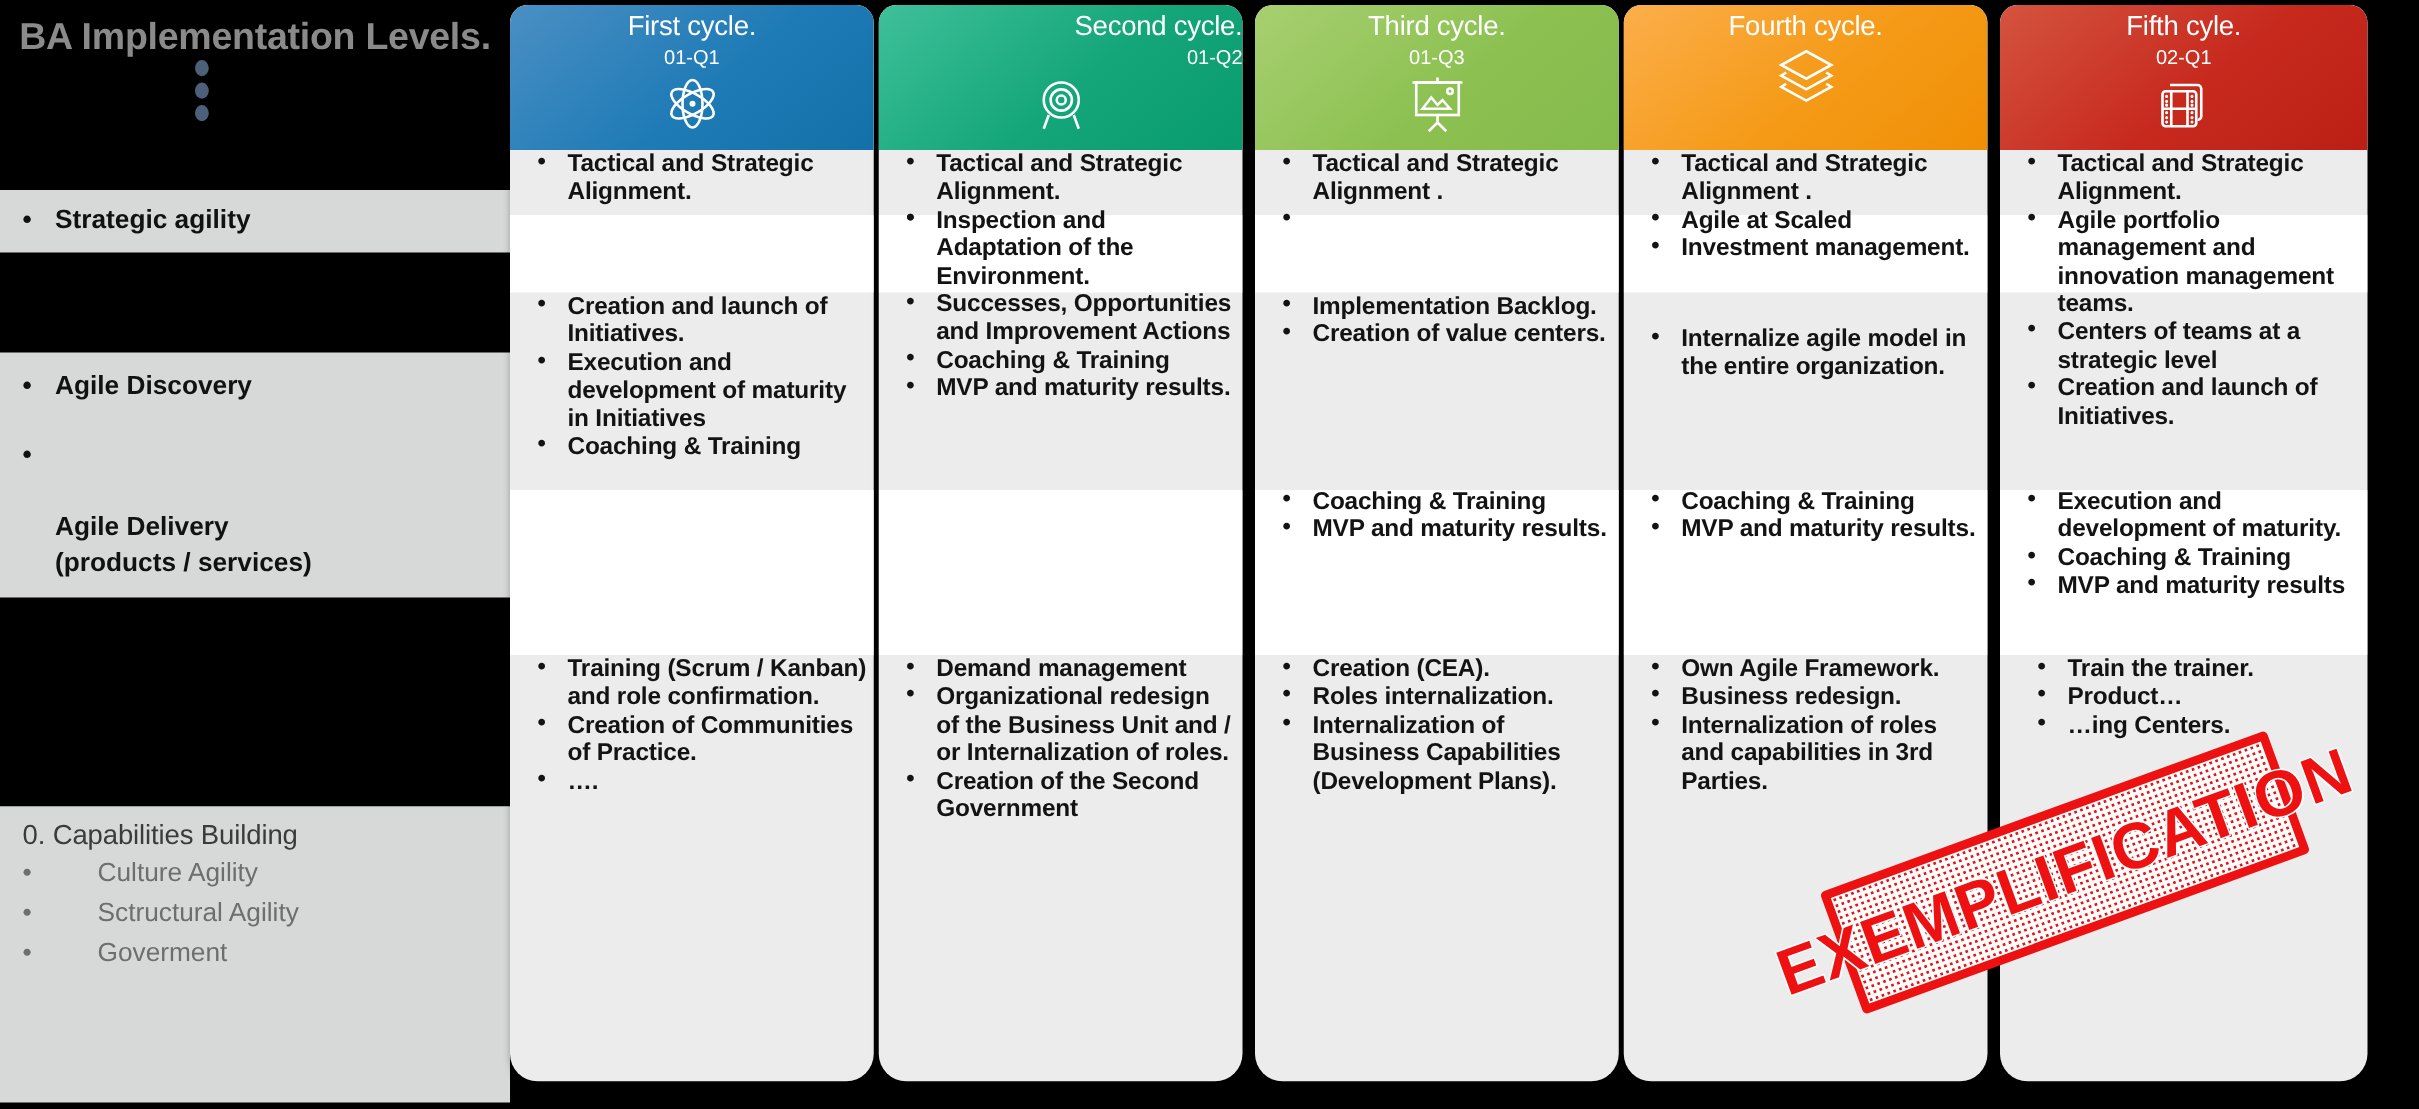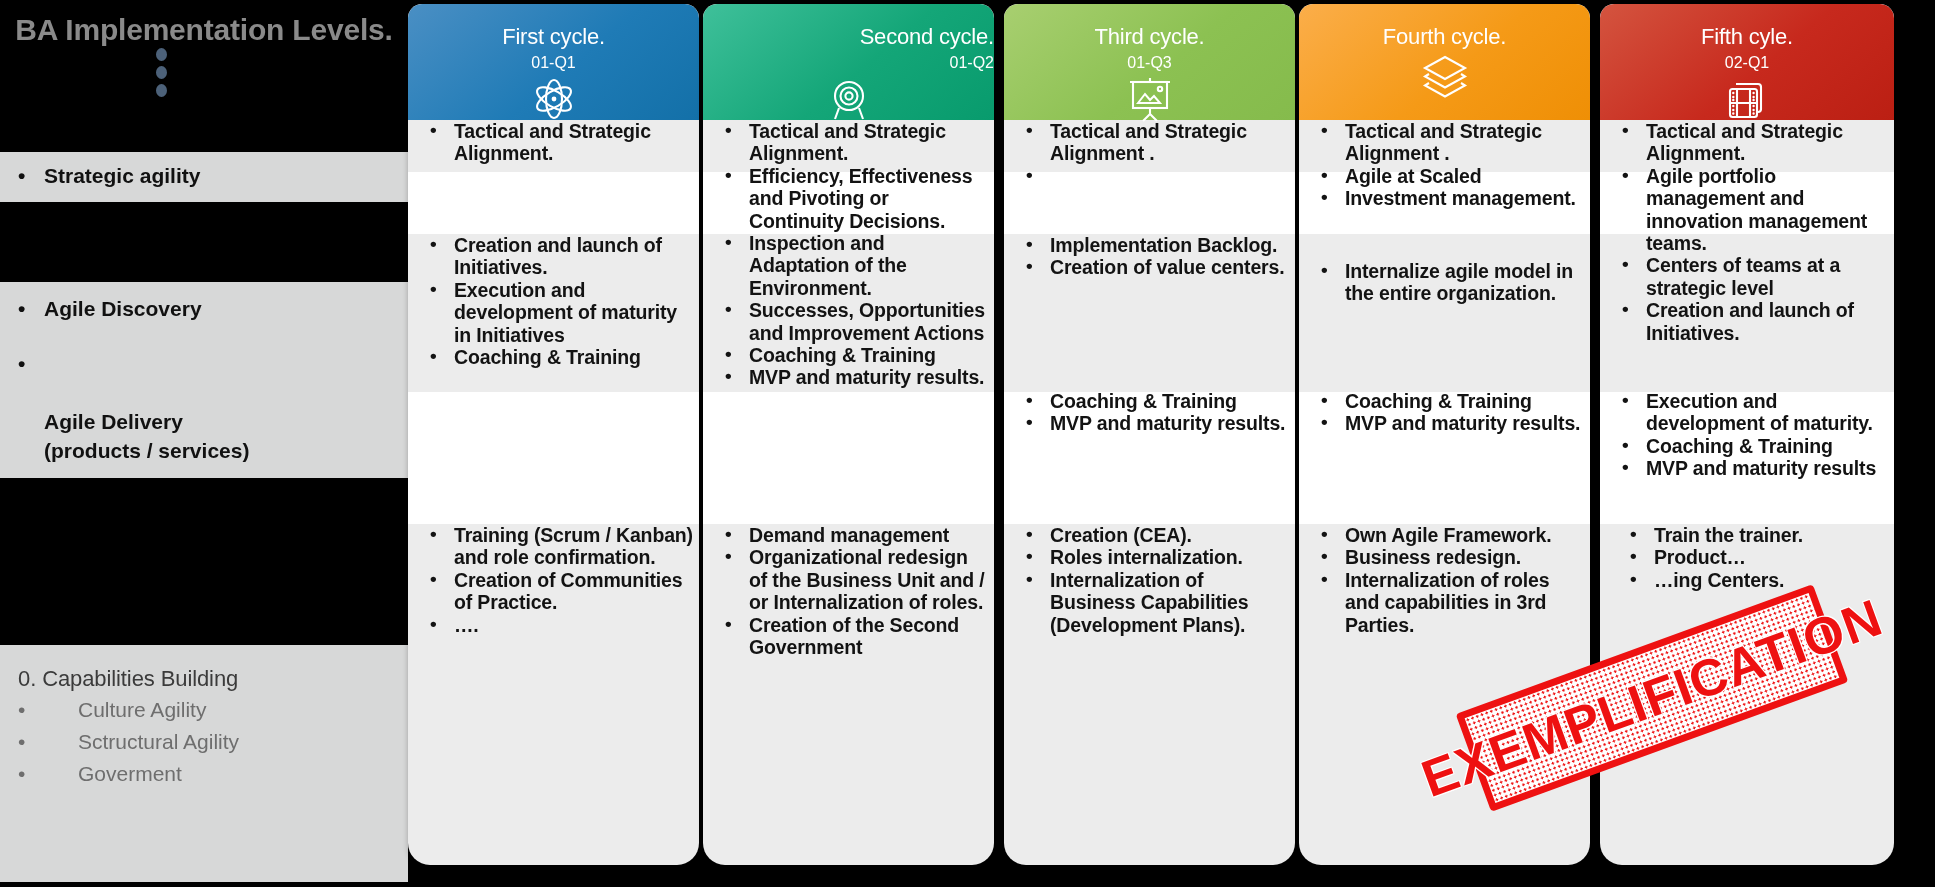--- a/index.html
+++ b/index.html
@@ -36,21 +36,21 @@
     position: absolute; left: 18px; top: 0;
     font-size: 21px; line-height: inherit;
   }
   .side-band.r1 .side-li { font-size: 21px; font-weight: bold; color: #111; line-height: 30px; padding-top: 9px; }
   .side-band.r1 .side-li .b { top: 9px; }
 
   .side-band.r3 { padding-top: 12px; }
   .side-band.r3 .side-li { font-size: 21px; font-weight: bold; color: #111; line-height: 29px; margin-bottom: 26px; }
 
   .cap-head {
-    font-size: 22px; color: #3b3b3b; padding: 21px 0 2px 18px; letter-spacing: -0.1px;
+    font-size: 22px; color: #3b3b3b; padding: 10px 0 2px 18px; letter-spacing: -0.1px;
   }
   .cap-li {
     position: relative; font-size: 21px; color: #6e6e6e; line-height: 32px; padding-left: 78px;
   }
   .cap-li .b { position: absolute; left: 18px; top: 0; }
 
   
   .col {
     position: absolute; top: 4px; width: 291px; height: 883px;
   }
@@ -72,21 +72,21 @@
     position: absolute; left: 0; top: 0; width: 100%; height: 116px;
     border-radius: 14px 14px 0 0;
     color: #fff; text-align: center;
   }
   .c1 .head { background: linear-gradient(140deg,#4a8fc4 0%,#1f7bb6 55%,#1370a8 100%); }
   .c2 .head { background: linear-gradient(140deg,#3fc09a 0%,#14a678 55%,#089b6d 100%); text-align: right; }
   .c3 .head { background: linear-gradient(140deg,#a8cf70 0%,#8cc152 55%,#85bb4c 100%); }
   .c4 .head { background: linear-gradient(140deg,#fbae4a 0%,#f59a17 55%,#ef8f05 100%); }
   .c5 .head { background: linear-gradient(140deg,#d4543f 0%,#c7291d 55%,#bb1f13 100%); }
 
-  .head .t1 { font-size: 22px; padding-top: 20px; letter-spacing: -0.2px; }
+  .head .t1 { font-size: 22px; padding-top: 4px; letter-spacing: -0.2px; }
   .head .t2 { font-size: 16px; padding-top: 4px; }
   .head .ic { margin-top: 3px; height: 48px; display: flex; align-items: center; justify-content: center; }
   .head .ic svg { display: block; }
 
   
   .band { position: absolute; left: 0; width: 100%; }
   .band.w { background: #fff; }
   .b1 { top: 116px;  height: 52px;  }
   .b2 { top: 168px;  height: 62px;  }
   .b3 { top: 230px;  height: 158px; }
@@ -221,21 +221,21 @@
             <circle cx="24" cy="21" r="8.5"></circle>
             <circle cx="24" cy="21" r="3.6"></circle>
             <path d="M14 33 L10 44 M34 33 L38 44"></path>
           </svg>
         </div>
       </div>
 
       <div class="rows">
         <div class="rowbox ra">
           <div class="li"><span class="b">•</span><span>Tactical and Strategic Alignment.</span></div>
-          <div class="li"><span class="b">•</span><span>Efficiency, Effectiveness and Pivoting or Continuity Decisions.</span></div>
+          <div class="li"><span class="b">•</span></div>
           <div class="li"><span class="b">•</span><span>Inspection and Adaptation of the Environment.</span></div>
           <div class="li"><span class="b">•</span><span>Successes, Opportunities and Improvement Actions</span></div>
           <div class="li"><span class="b">•</span><span>Coaching &amp; Training</span></div>
           <div class="li"><span class="b">•</span><span>MVP and maturity results.</span></div>
         </div>
         <div class="rowbox rc">
           <div class="li"><span class="b">•</span><span>Demand management</span></div>
           <div class="li"><span class="b">•</span><span>Organizational redesign of the Business Unit and / or Internalization of roles.</span></div>
           <div class="li"><span class="b">•</span><span>Creation of the Second Government</span></div>
         </div>

